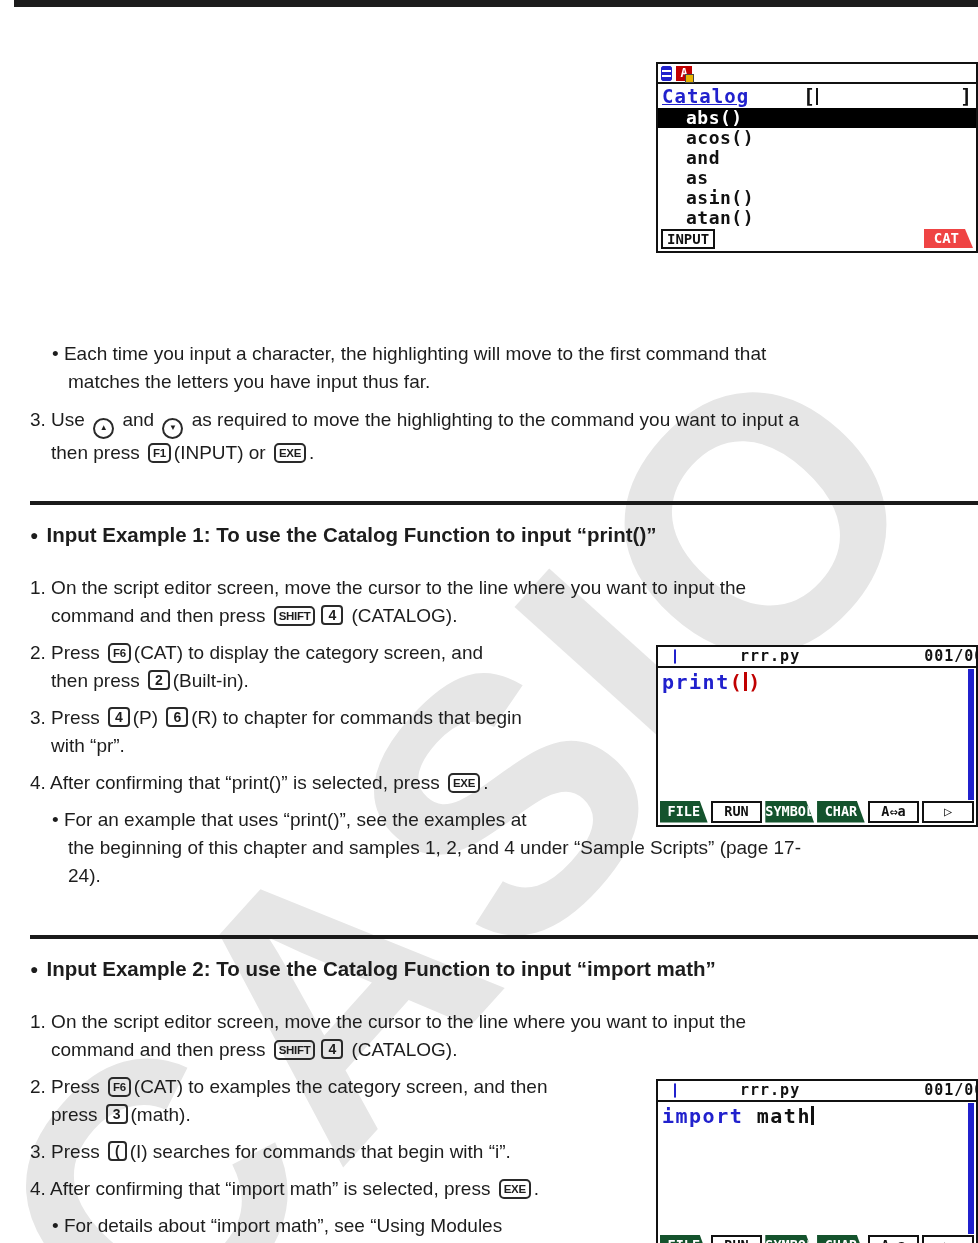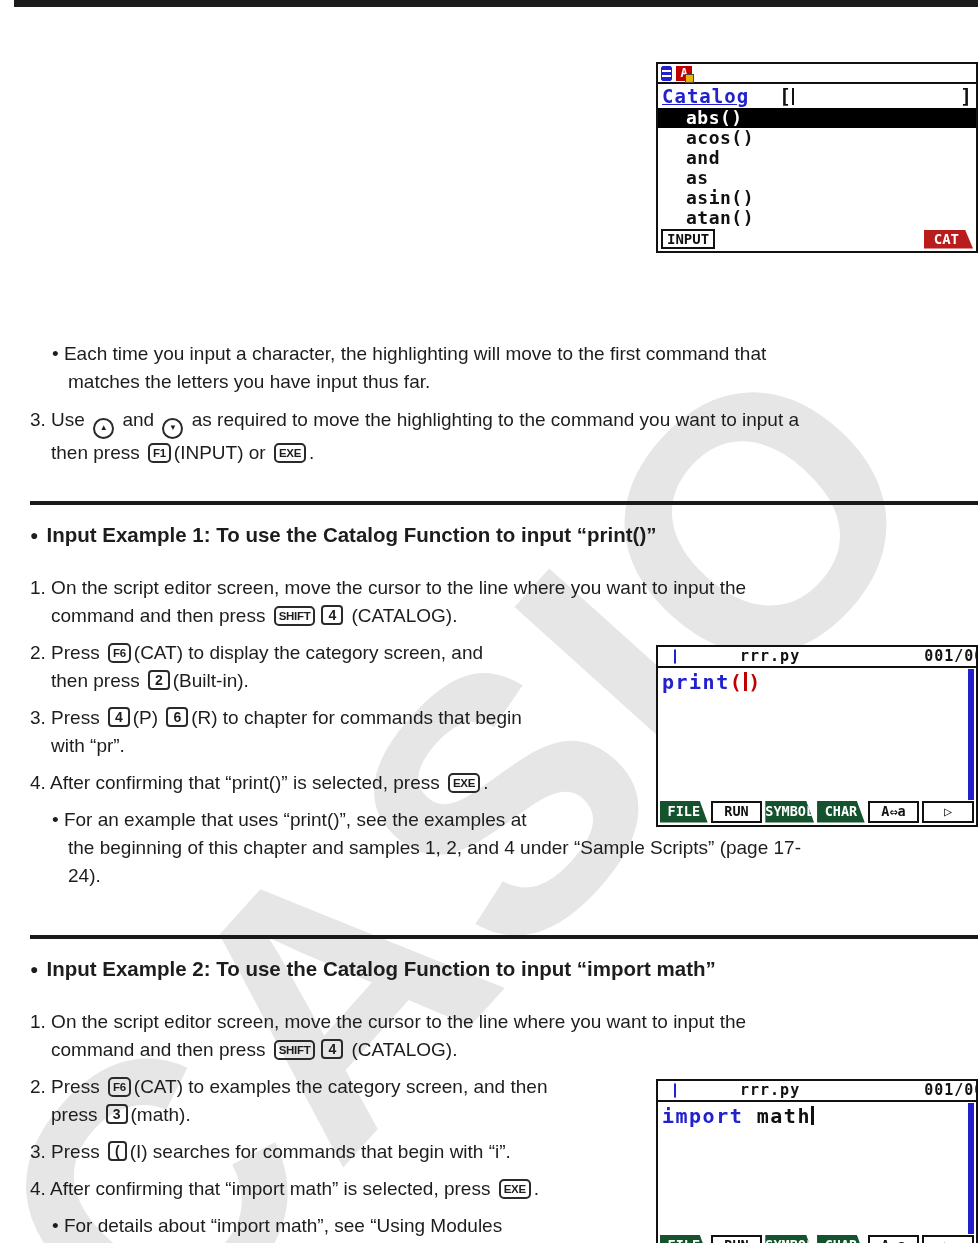--- a/index.html
+++ b/index.html
@@ -51,31 +51,31 @@
   .clear { clear:both; }
 
   .calc-status { display:flex; align-items:center; gap:4px; height:20px; padding:1px 3px; border-bottom:2px solid #111; }
   .batt {
     width:11px; height:15px; border:1px solid #2121cd; border-radius:2px;
     background:repeating-linear-gradient(180deg,#2121cd 0 3px,#fff 3px 5px);
   }
   .alock { position:relative; width:16px; height:15px; background:#c00000; color:#fff; font-size:12px; line-height:15px; text-align:center; }
   .alock::after { content:""; position:absolute; right:-2px; bottom:-2px; width:7px; height:7px; background:#e8b400; border:1px solid #444; }
 
-  .cat-header { display:flex; align-items:center; height:24px; padding:0 4px; font-size:19px; }
+  .cat-header { display:flex; align-items:center; height:24px; padding:0 4px; font-size:19px;gap:24px; }
   .cat-title { color:#2121cd; text-decoration:underline; letter-spacing:1px; }
   .cat-brackets { flex:1; display:flex; align-items:center; margin-left:30px; font-size:20px; }
   .cat-cursor { display:inline-block; width:2px; height:17px; background:#111; margin-left:1px; }
   .cat-spacer { flex:1; }
   .cat-list { }
   .cat-item { height:20px; line-height:20px; font-size:18px; padding-left:28px; letter-spacing:0.5px; }
   .cat-item.sel { background:#000; color:#fff; }
-  .cat-footer { display:flex; justify-content:space-between; align-items:center; height:23px; padding:1px 3px 2px; }
+  .cat-footer { display:flex; justify-content:space-between; align-items:flex-start; height:23px; padding:1px 3px 2px; }
   .fkey-light { border:2px solid #111; font-size:14px; line-height:16px; padding:0 4px; }
-  .fkey-dark { background:#b91c1c; color:#fff; font-size:14px; line-height:19px; padding:0 14px 0 10px;
+  .fkey-dark { background:#ef4444; color:#fff; font-size:14px; line-height:19px; padding:0 14px 0 10px;
                clip-path:polygon(0 0, calc(100% - 8px) 0, 100% 100%, 0 100%); }
 
   .ed-status { display:flex; align-items:center; height:21px; padding:1px 16px; border-bottom:2px solid #111; font-size:15px;gap:40px; }
   .ed-file { margin-left:24px; letter-spacing:1px; }
   .ed-page { margin-left:84px; letter-spacing:1px; }
   .ed-body { position:relative; height:133px; padding:2px 4px; }
   .code { font-size:20px; letter-spacing:1.5px; }
   .sg-kw { color:#2121cd; }
   .sg-paren { color:#c00000; }
   .sg-plain { color:#111; }

